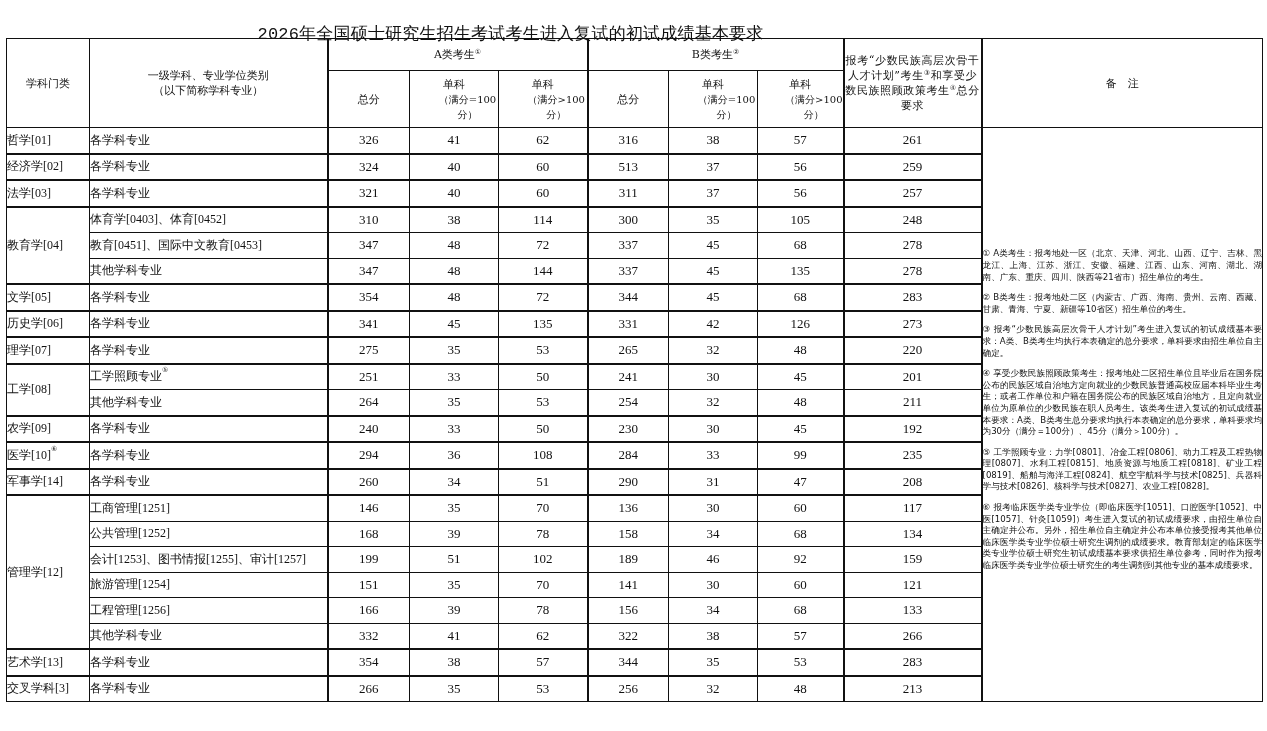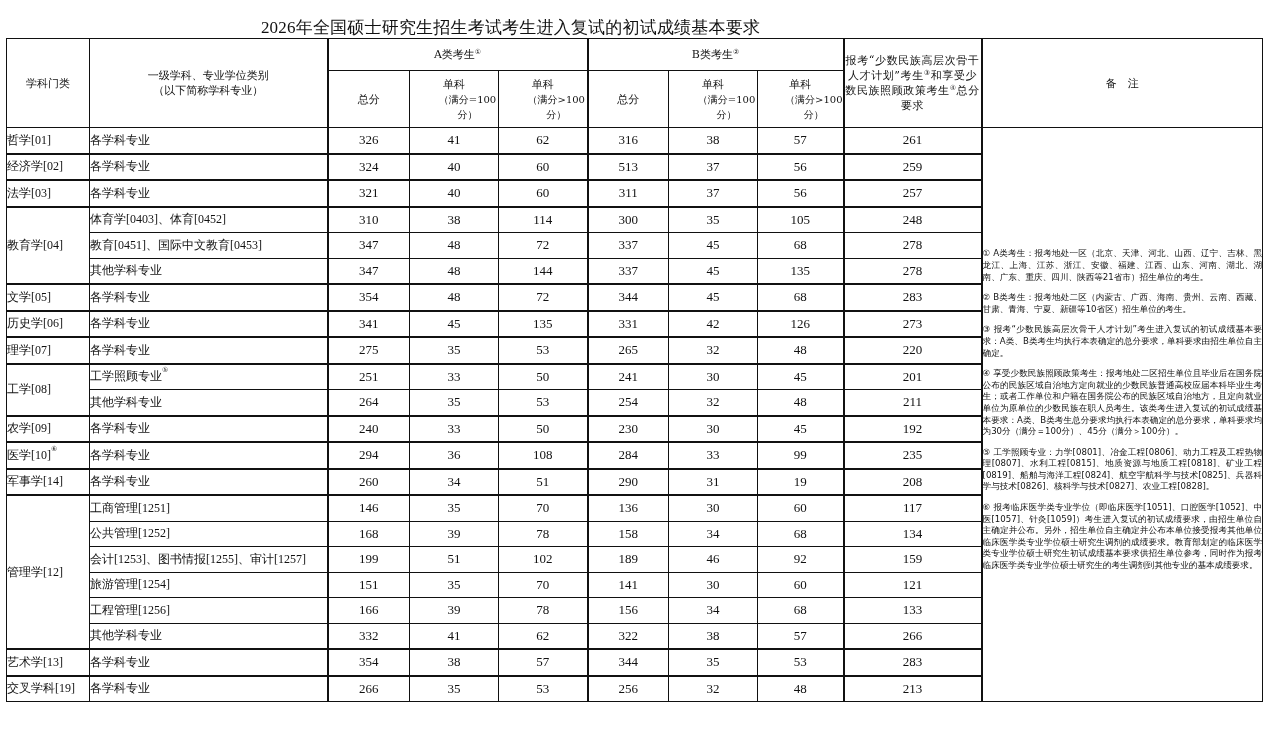--- a/index.html
+++ b/index.html
@@ -1,17 +1,17 @@
 <!DOCTYPE html>
 <html><head>
 <meta charset="utf-8">
 <style>
   html,body{margin:0;padding:0;background:#fff;}
   body{width:1267px;height:731px;position:relative;overflow:hidden;font-family:"DejaVu Serif","Liberation Serif",serif;color:#111;}
-  .title{position:absolute;left:0;top:16px;width:1021px;text-align:center;font-size:17px;letter-spacing:0.2px;font-family:Liberation Serif, serif;}
+  .title{position:absolute;left:0;top:22px;width:1021px;text-align:center;font-size:17px;letter-spacing:0.2px;font-family:Liberation Mono, monospace;}
   table.main{position:absolute;left:6px;top:38px;border-collapse:collapse;table-layout:fixed;width:1256px;}
   table.main td, table.main th{border:1.5px solid #111;padding:0;font-weight:normal;vertical-align:middle;overflow:hidden;}
   table.main th{font-size:11px;line-height:15px;text-align:center;}
   .hdr-small{font-size:10px;margin-left:27px;}
   sup{font-size:7px;vertical-align:top;position:relative;top:-2px;}
   td.cat{font-size:12px;text-align:left;padding-left:3px;white-space:nowrap;font-family:"Liberation Serif",serif;margin-top:16px;}
   td.spec{font-size:12px;text-align:left;padding-left:3px;white-space:nowrap;font-family:Liberation Serif, serif;}
   td.num{font-size:13px;text-align:center;font-family:"Liberation Serif",serif;}
   tr.body-row td{height:24.5px;}
   th.minority{text-align:left;padding:2px 2px 2px 3px;font-size:11px;line-height:16.5px;letter-spacing:0.6px;}
@@ -221,21 +221,21 @@
         <td class="num thick-l thick-t">235</td>
       </tr>
       <tr class="body-row">
         <td class="cat thick-t" rowspan="1"><span>军事学[14]</span></td>
         <td class="spec thick-t"><span>各学科专业</span></td>
         <td class="num thick-l thick-t">260</td>
         <td class="num thick-t">34</td>
         <td class="num thick-t">51</td>
         <td class="num thick-l thick-t">290</td>
         <td class="num thick-t">31</td>
-        <td class="num thick-t">19</td>
+        <td class="num thick-t">47</td>
         <td class="num thick-l thick-t">208</td>
       </tr>
       <tr class="body-row">
         <td class="cat thick-t" rowspan="6"><span>管理学[12]</span></td>
         <td class="spec thick-t"><span>工商管理[1251]</span></td>
         <td class="num thick-l thick-t">146</td>
         <td class="num thick-t">35</td>
         <td class="num thick-t">70</td>
         <td class="num thick-l thick-t">136</td>
         <td class="num thick-t">30</td>
@@ -297,21 +297,21 @@
         <td class="spec thick-t"><span>各学科专业</span></td>
         <td class="num thick-l thick-t">354</td>
         <td class="num thick-t">38</td>
         <td class="num thick-t">57</td>
         <td class="num thick-l thick-t">344</td>
         <td class="num thick-t">35</td>
         <td class="num thick-t">53</td>
         <td class="num thick-l thick-t">283</td>
       </tr>
       <tr class="body-row">
-        <td class="cat thick-t" rowspan="1"><span>交叉学科[19]</span></td>
+        <td class="cat thick-t" rowspan="1"><span>交叉学科[3]</span></td>
         <td class="spec thick-t"><span>各学科专业</span></td>
         <td class="num thick-l thick-t">266</td>
         <td class="num thick-t">35</td>
         <td class="num thick-t">53</td>
         <td class="num thick-l thick-t">256</td>
         <td class="num thick-t">32</td>
         <td class="num thick-t">48</td>
         <td class="num thick-l thick-t">213</td>
       </tr>
     </tbody>

